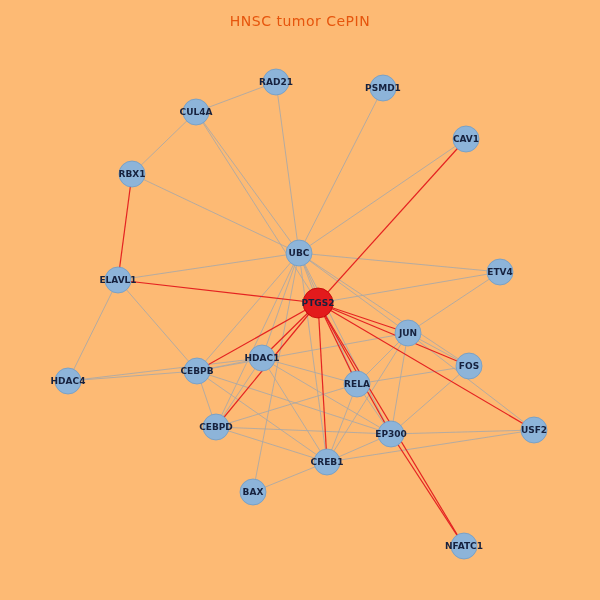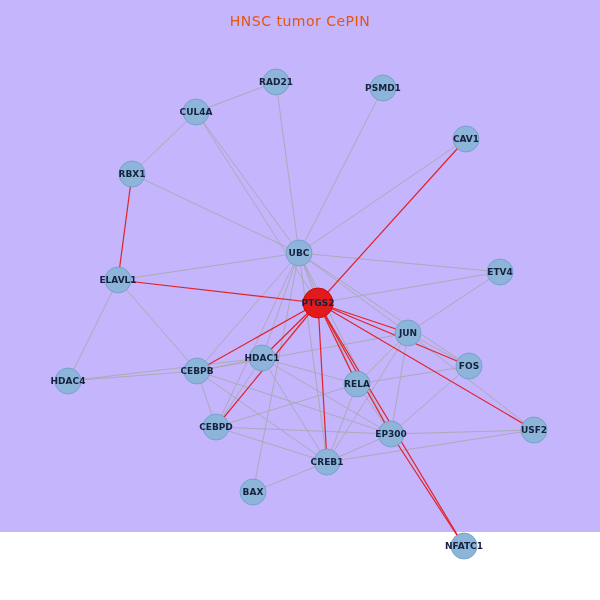--- a/index.html
+++ b/index.html
@@ -6,22 +6,22 @@
     margin: 0;
     padding: 0;
     background: #ffffff;
     width: 600px;
     height: 600px;
     font-family: "DejaVu Sans", sans-serif;
   }
   .canvas {
     position: relative;
     width: 600px;
-    height: 532px;
-    background: #c4b5fd;
+    height: 600px;
+    background: #fdba74;
   }
   #title-text {
     font-family: "DejaVu Sans", sans-serif;
     font-size: 14px;
     letter-spacing: 0.5px;
   }
   .node-label {
     font-family: "DejaVu Sans", sans-serif;
     font-size: 9px;
     font-weight: bold;

